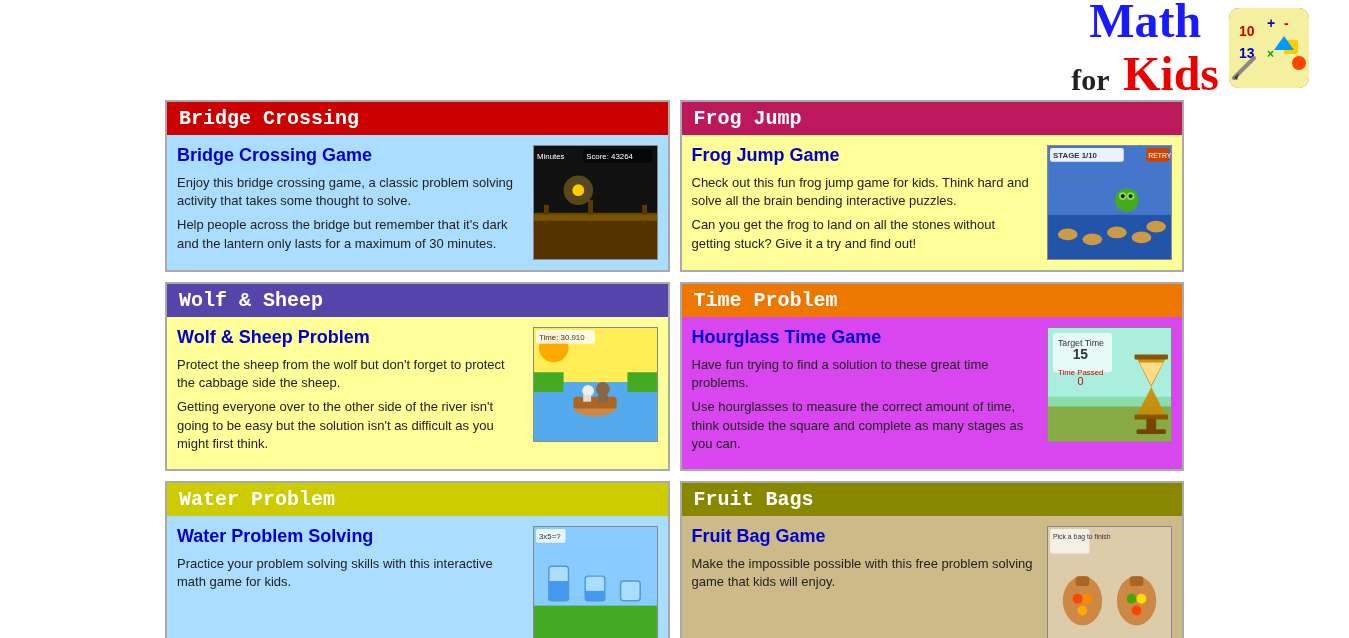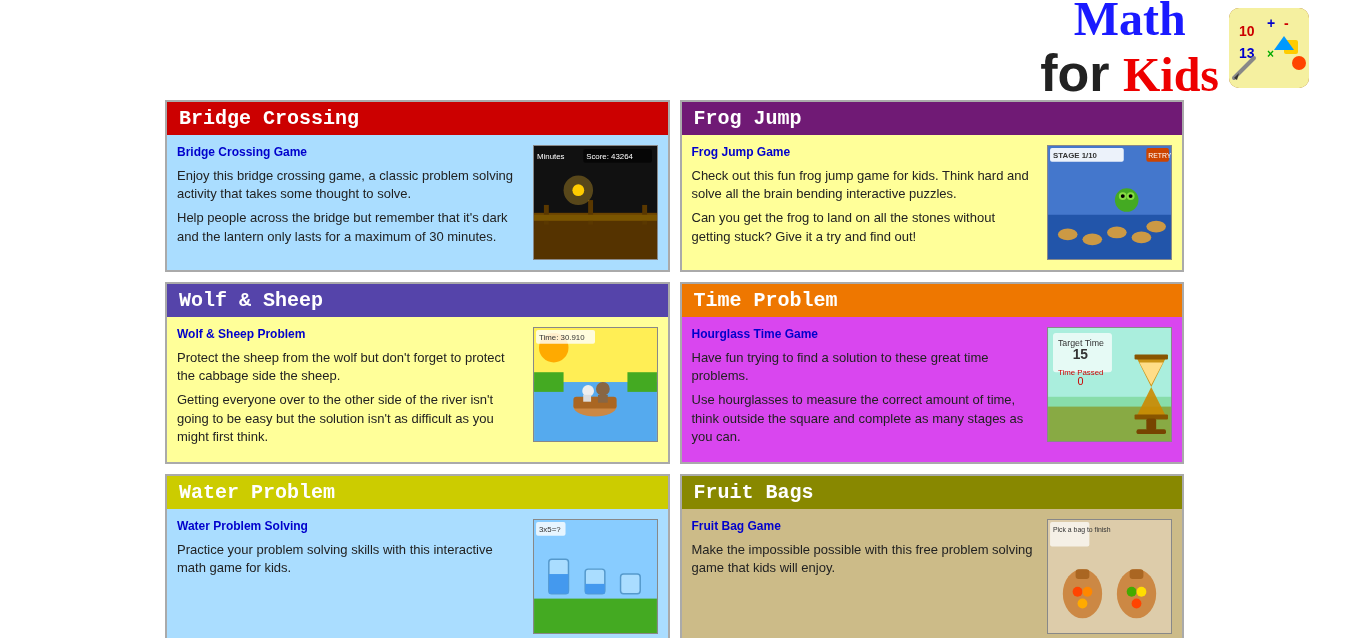--- a/index.html
+++ b/index.html
@@ -12,21 +12,21 @@
       padding: 10px 40px 10px 0;
       height: 95px;
     }
     .header-title {
       font-size: 48px;
       font-weight: bold;
       line-height: 1.1;
       text-align: center;
     }
     .header-title .math { color: #1a1aff; font-family: Georgia, serif; }
-    .header-title .for { color: #222; font-family: Liberation Sans, sans-serif; font-size: 52px; }
+    .header-title .for { color: #222; font-family: Liberation Serif, serif; font-size: 30px; }
     .header-title .kids { color: #e00; font-family: Georgia, serif; }
     .header-icon {
       width: 80px;
       height: 80px;
       margin-left: 10px;
       background: #a16207;
       border-radius: 10px;
       display: flex;
       align-items: center;
       justify-content: center;
@@ -49,21 +49,21 @@
 
     .section-header {
       padding: 5px 12px;
       font-size: 20px;
       font-family: 'Courier New', monospace;
       font-weight: bold;
       color: #fff;
     }
 
     .section-header.red { background: #cc0000; }
-    .section-header.green { background: #701a75; }
+    .section-header.green { background: #be185d; }
     .section-header.purple { background: #5544aa; }
     .section-header.orange { background: #ee7700; }
     .section-header.yellow-header { background: #cccc00; }
     .section-header.olive { background: #888800; }
 
     .section-body {
       display: flex;
       flex-direction: row;
       padding: 10px;
       gap: 10px;
@@ -71,21 +71,21 @@
 
     .section-body.blue-bg { background: #aaddff; }
     .section-body.yellow-bg { background: #ffff99; }
     .section-body.light-blue-bg { background: #d946ef; }
     .section-body.tan-bg { background: #ccbb88; }
 
     .section-text { flex: 1; }
     .section-title {
       color: #0000cc;
       font-weight: bold;
-      font-size: 12px;
+      font-size: 18px;
       margin-bottom: 8px;
     }
     .section-desc {
       font-size: 13px;
       color: #222;
       line-height: 1.4;
       margin-bottom: 6px;
     }
 
     .game-thumb {

